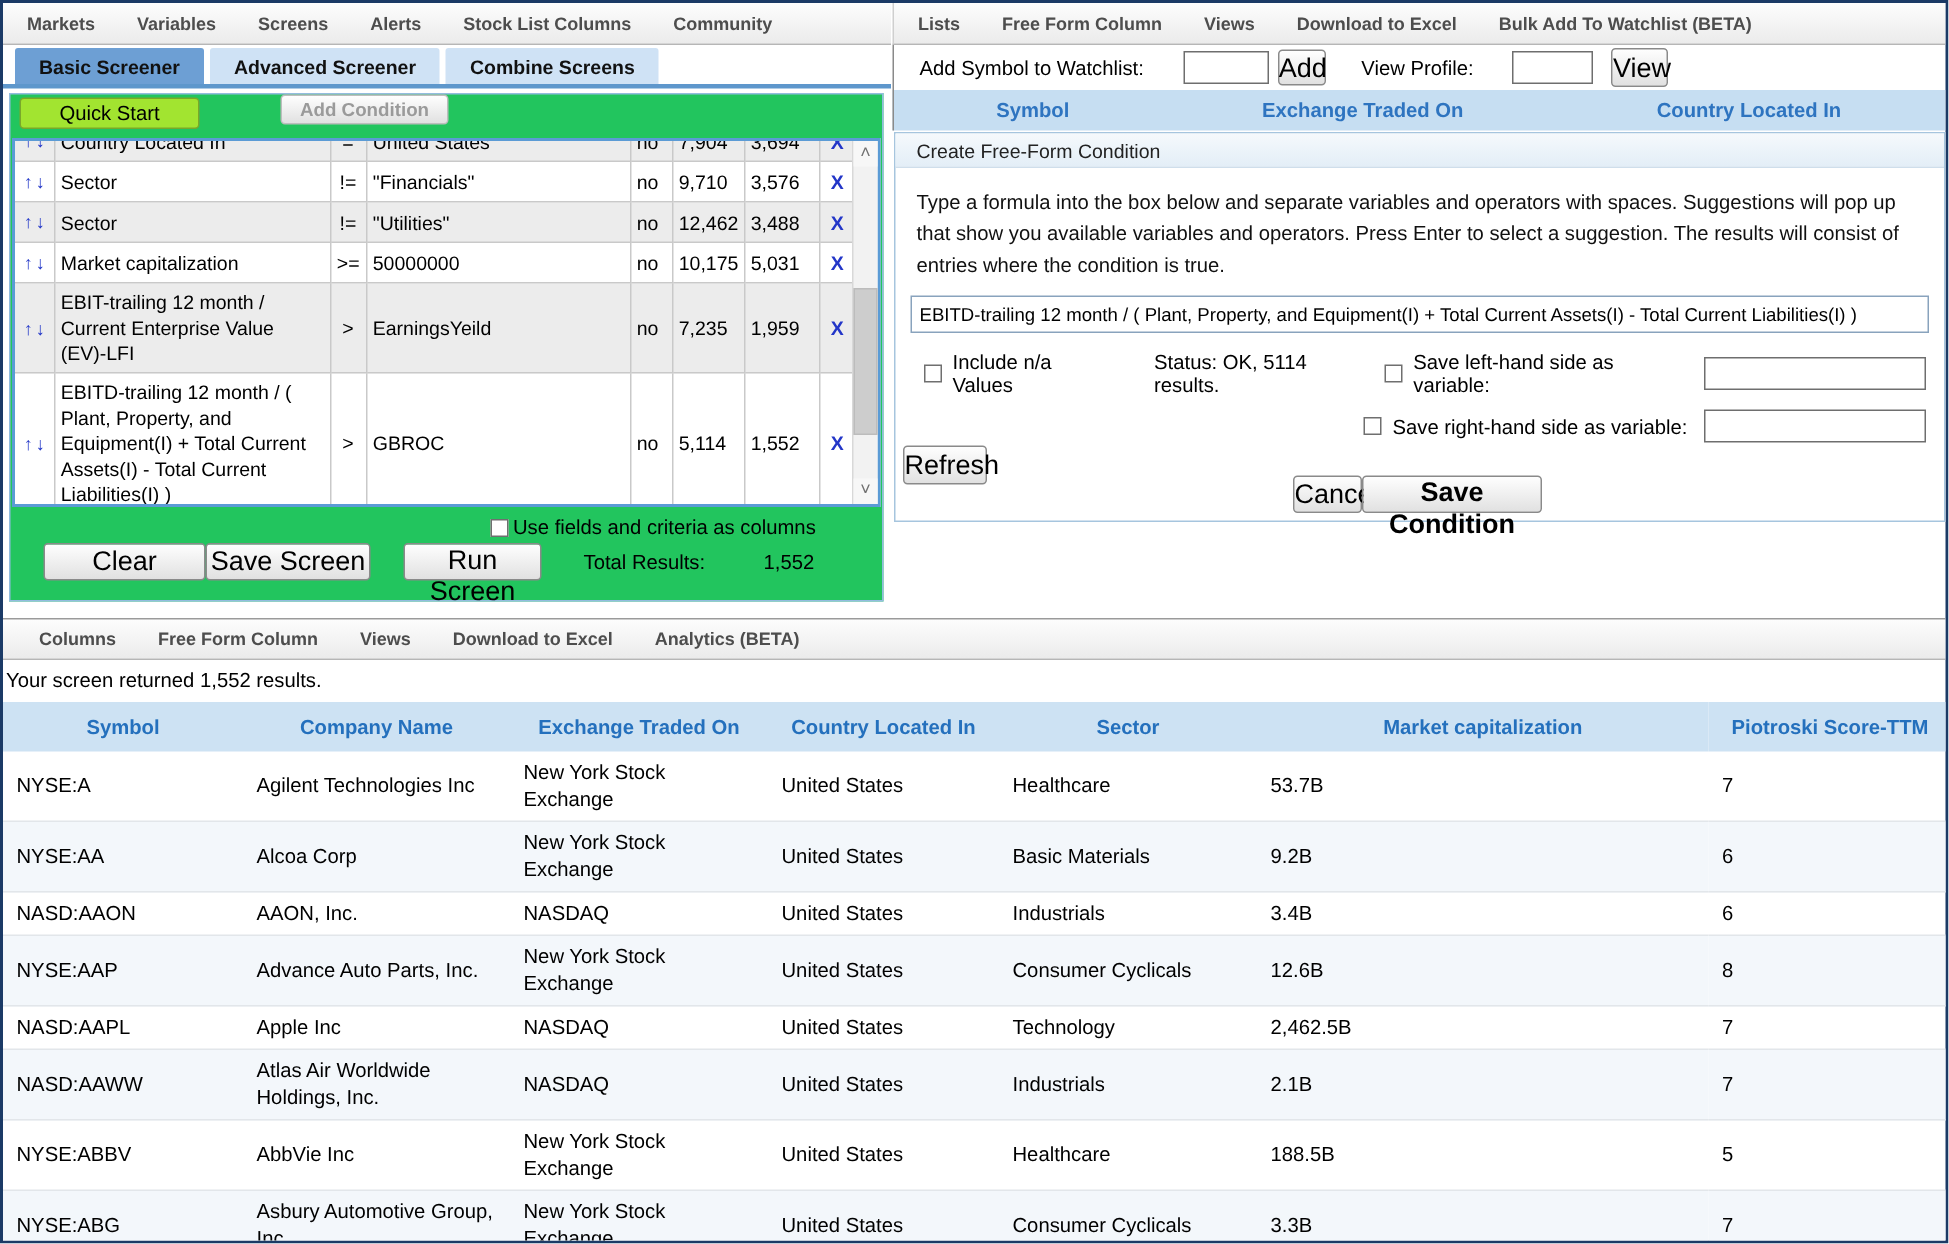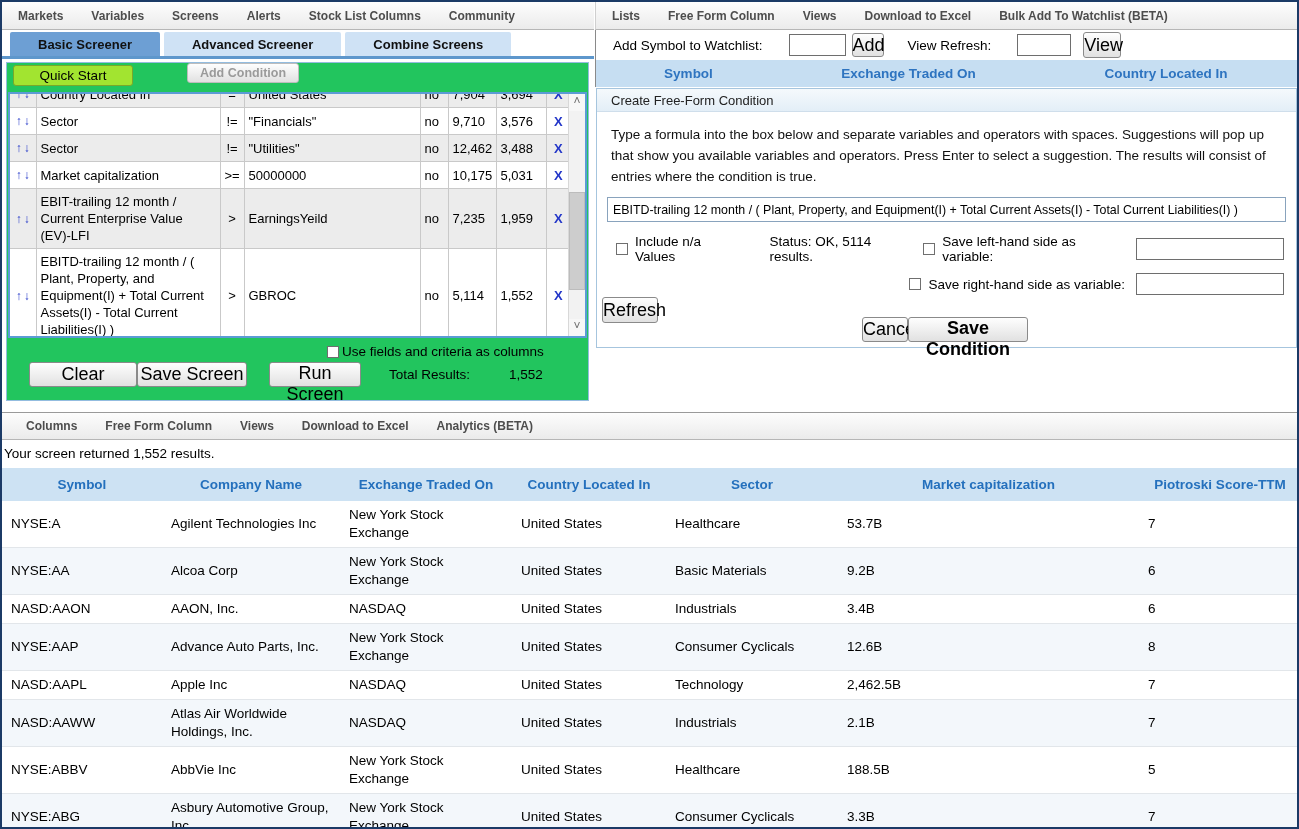--- a/index.html
+++ b/index.html
@@ -11,21 +11,21 @@
              display:flex; align-items:center; padding-left:2px; }
   .menubar .menu-item { font-size:12px; font-weight:bold; color:#4d4d4d; padding:0 14px; cursor:default; white-space:nowrap; }
 
   
   .top-area { position:relative; width:1295px; height:410px; }
   .left-pane { position:absolute; left:0; top:0; width:592px; height:410px; }
   .right-pane { position:absolute; left:593px; top:0; width:702px; height:410px; }
 
   
   .tabs-row { display:flex; gap:4px; padding:2px 0 0 8px; border-bottom:3px solid #5e97cc; }
-  .tab { background:#cfe2f5; font-size:13px; font-weight:bold; color:#111; padding:5px 28px 4px; border-radius:2px 2px 0 0; cursor:default; }
+  .tab { background:#cfe2f5; font-size:13px; font-weight:bold; color:#111; padding:5px 16px 4px; border-radius:2px 2px 0 0; cursor:default; }
   .tab.active { background:#6d9fd4; }
 
   
   .screener-panel { position:absolute; top:60px; left:4px; width:583px; height:339px; border:1px solid #93bcdf; background:#22c55e; }
   .btn { font-family:"Liberation Sans", sans-serif; font-size:18px; color:#000; background:linear-gradient(#fefefe,#e1e1e1);
          border:1px solid #8a8a8a; border-radius:3px; cursor:default; }
   .quickstart { position:absolute; left:6px; top:2px; width:120px; height:21px; background:#a2e430; border:1px solid #79a82a; border-radius:3px; font-size:13.5px; }
   .addcond { position:absolute; left:180px; top:0; width:112px; height:20px; color:#9a9a9a; font-weight:bold; font-size:12.5px; border:1px solid #bdbdbd; }
   .createff { position:absolute; right:14px; top:0; width:190px; height:27px; font-size:13.5px;margin-top:44px; }
 
@@ -230,21 +230,21 @@
           <span class="menu-item">Free Form Column</span>
           <span class="menu-item">Views</span>
           <span class="menu-item">Download to Excel</span>
           <span class="menu-item">Bulk Add To Watchlist (BETA)</span>
         </div>
 
       <div class="watchlist-row">
         <span>Add Symbol to Watchlist:</span>
         <input class="txt wl-sym-input" value="" style="">
         <button class="btn btn-add">Add</button>
-        <span class="view-label">View Refresh:</span>
+        <span class="view-label">View Profile:</span>
         <input class="txt wl-view-input" value="" style="">
         <button class="btn btn-view">View</button>
       </div>
 
       <div class="wl-header" id="wl-header">
           <span class="wl-col">Symbol</span>
           <span class="wl-col">Exchange Traded On</span>
           <span class="wl-col">Country Located In</span>
         </div>
 

